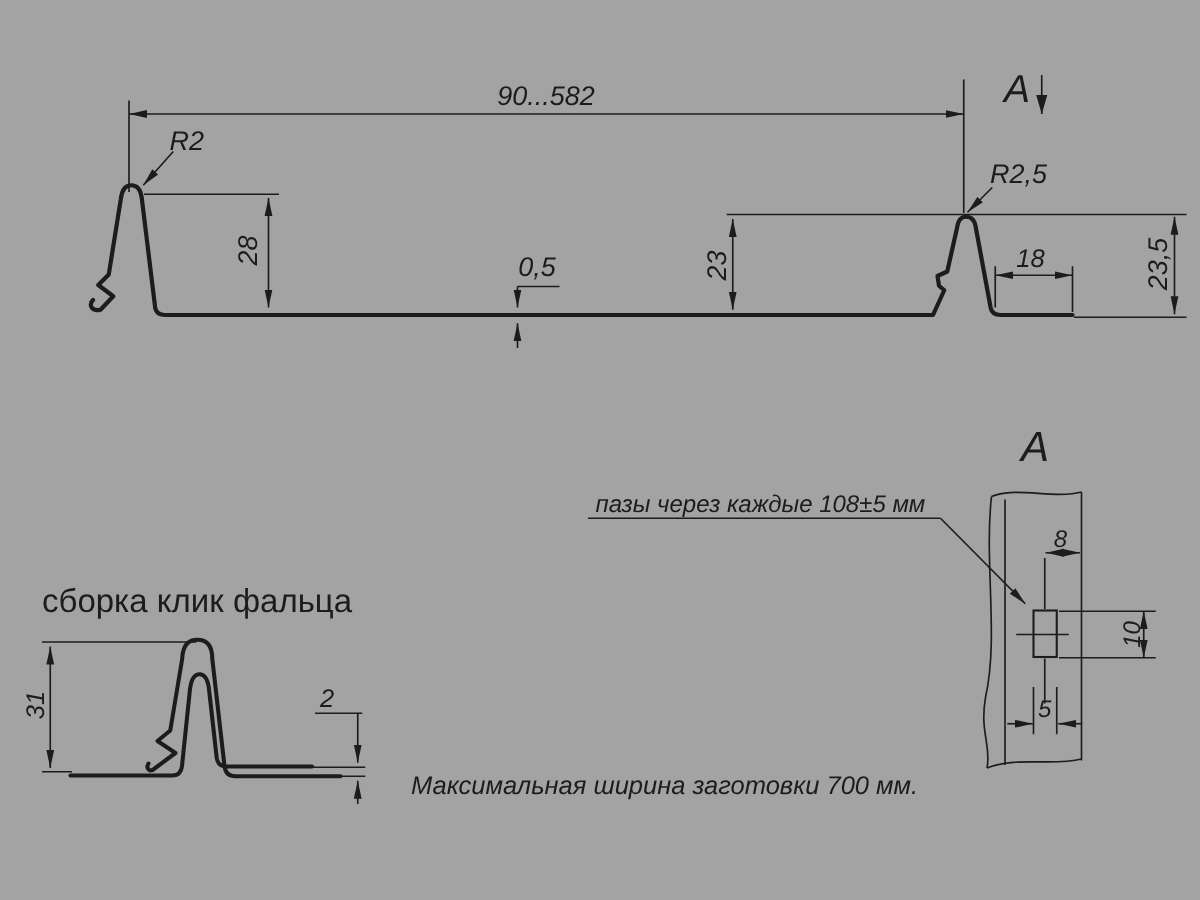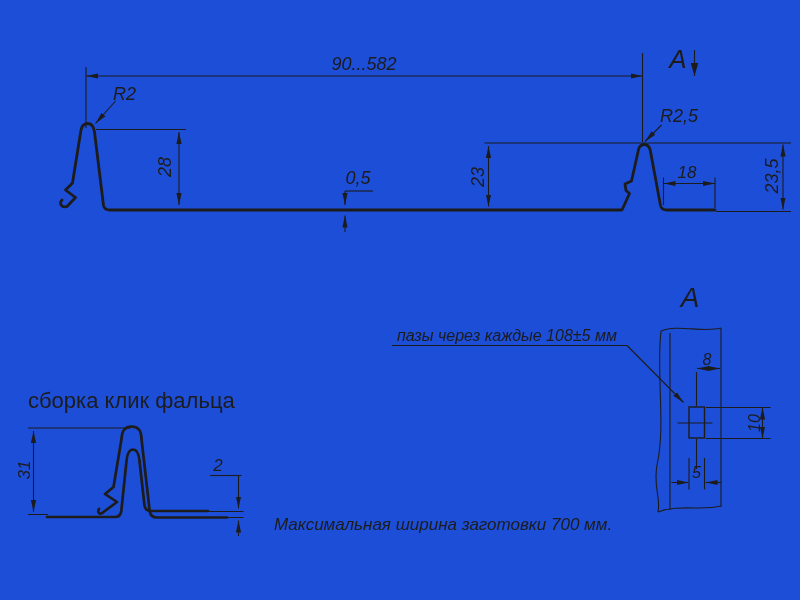--- a/index.html
+++ b/index.html
@@ -4,21 +4,21 @@
 <style>
   html, body {
     margin: 0;
     padding: 0;
     background: #ffffff;
   }
   .stage {
     position: relative;
     width: 800px;
     height: 600px;
-    background: #1d4ed8;
+    background: #a3a3a3;
     overflow: hidden;
     font-family: "Liberation Sans", sans-serif;
   }
   svg { display: block; }
   .thin  { fill: none; stroke: #1c1c1c; stroke-width: 1.1; }
   .thick { fill: none; stroke: #1c1c1c; stroke-width: 2.8; stroke-linejoin: round; stroke-linecap: round; }
   .thick2{ fill: none; stroke: #1c1c1c; stroke-width: 2.7; stroke-linejoin: round; stroke-linecap: round; }
   .med   { fill: none; stroke: #1c1c1c; stroke-width: 1.4; }
   .dimtxt {
     fill: #1c1c1c; stroke: none;

